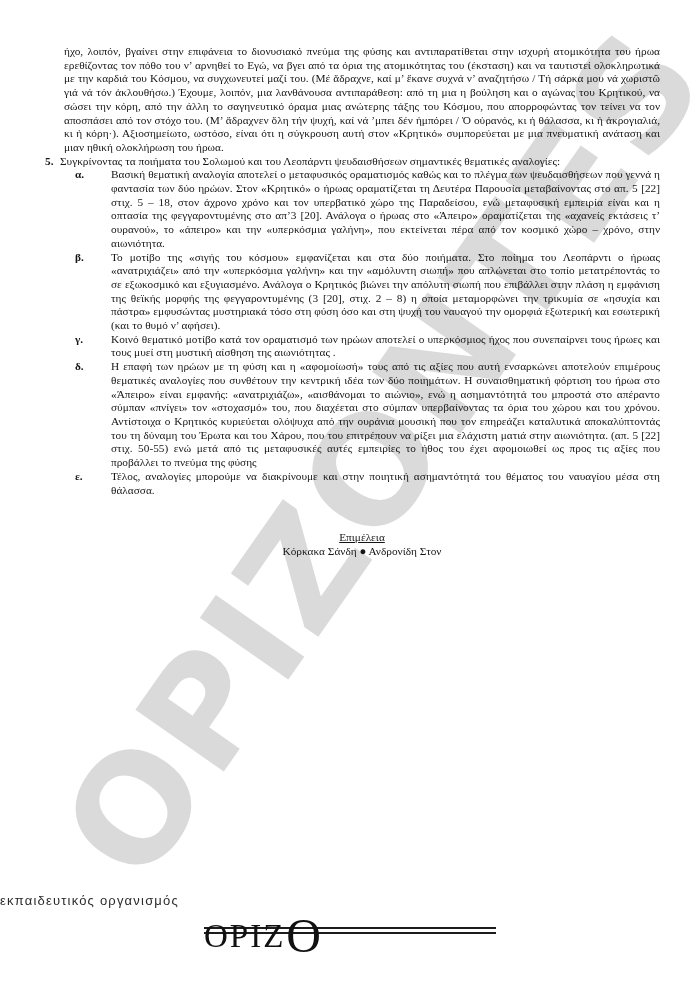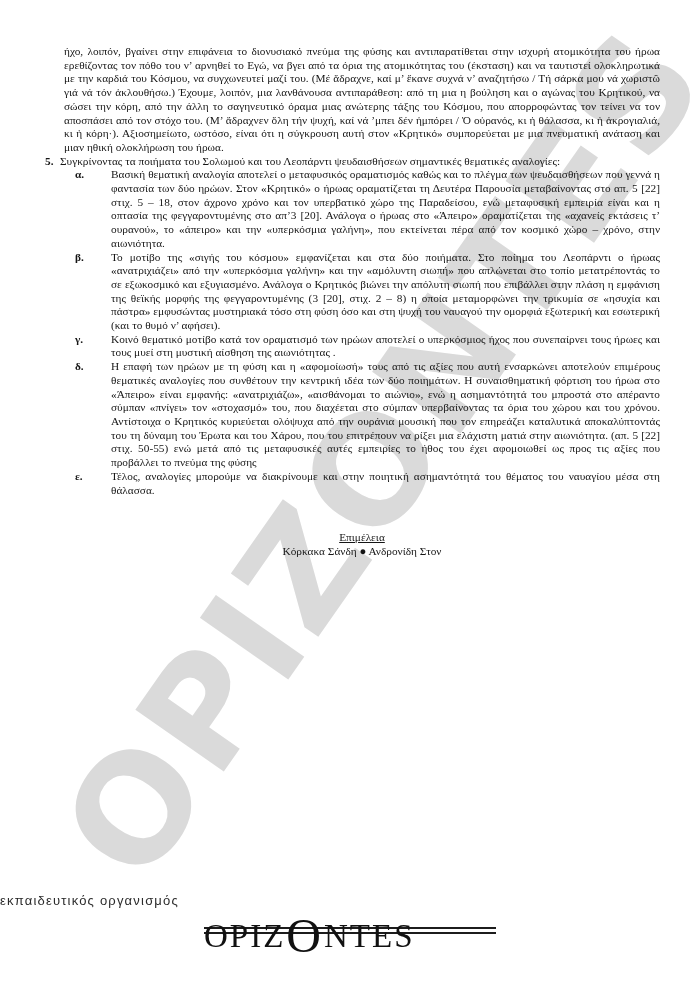--- a/index.html
+++ b/index.html
@@ -103,18 +103,17 @@
   </div>
 
   <div class="footer">
     <div class="org-caption">εκπαιδευτικός οργανισμός</div>
     <div class="brand-logo">
       <div class="logo-rule r1"></div>
       <div class="logo-rule r2"></div>
       <span class="logo-text">
           <span>OPIZ</span>
           <span class="big-o">O</span>
-          <span>NTES</span>
         </span>
     </div>
   </div>
 
 </div>
 
 </body></html>

